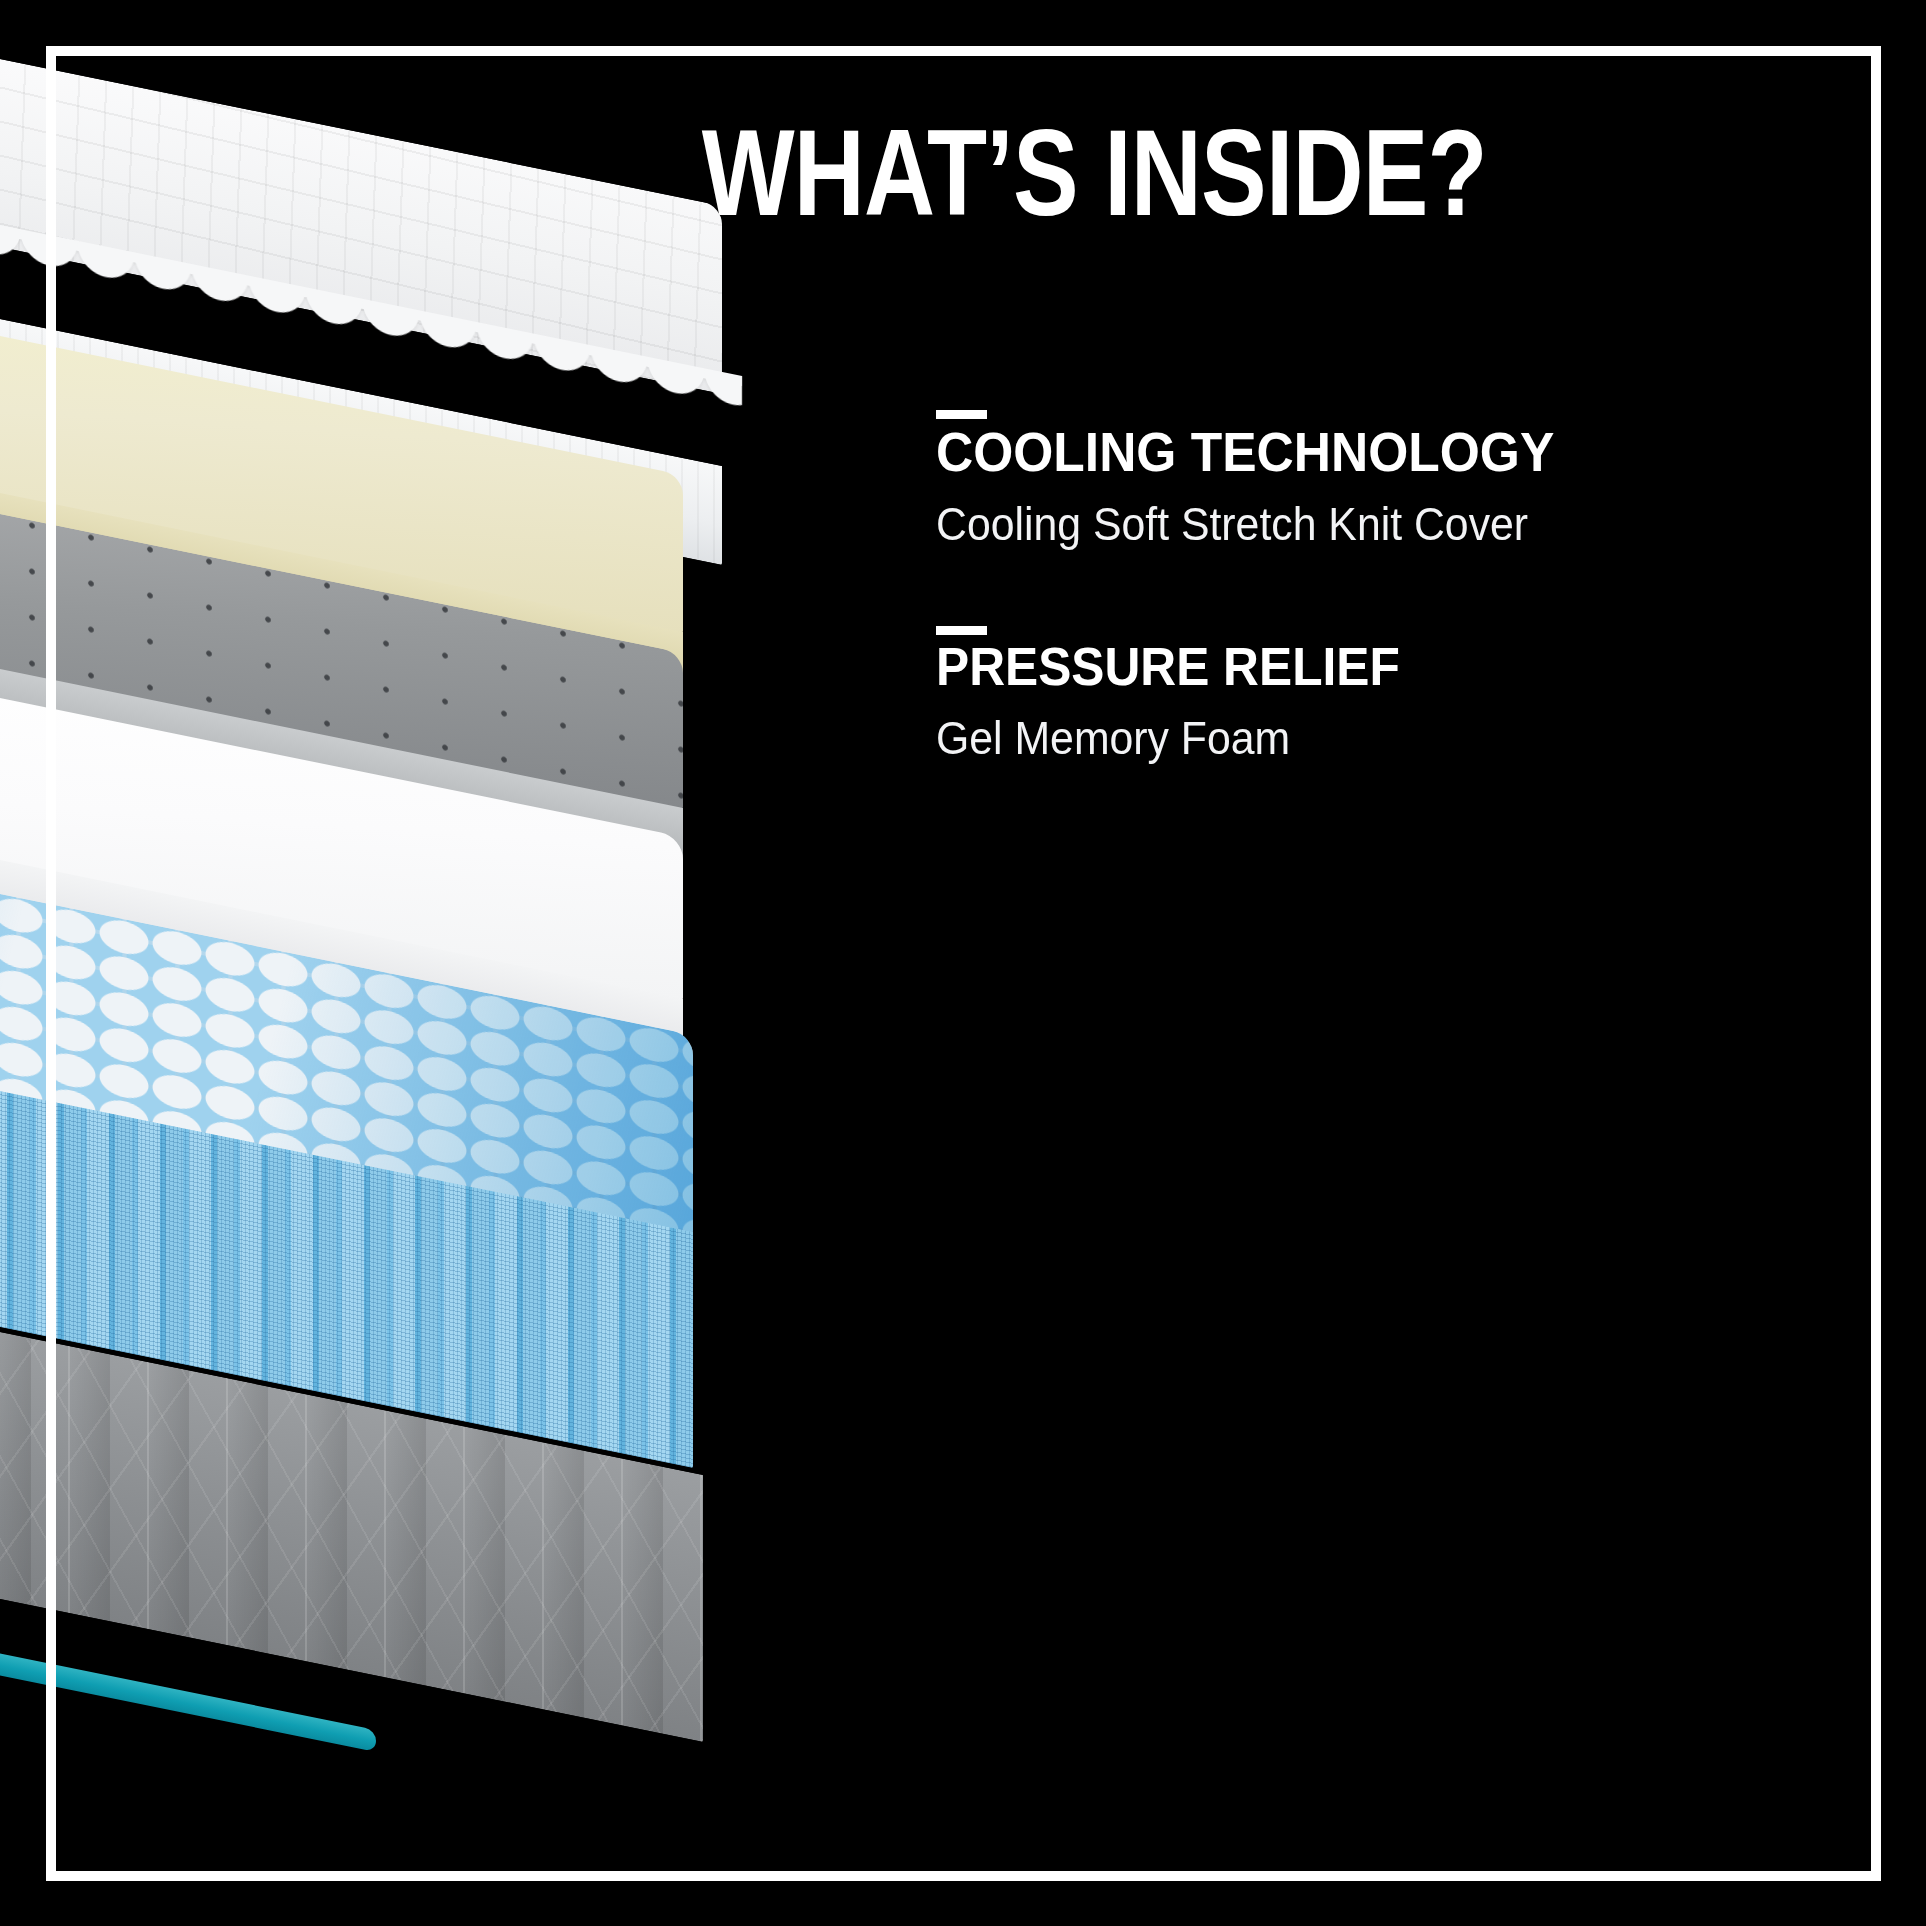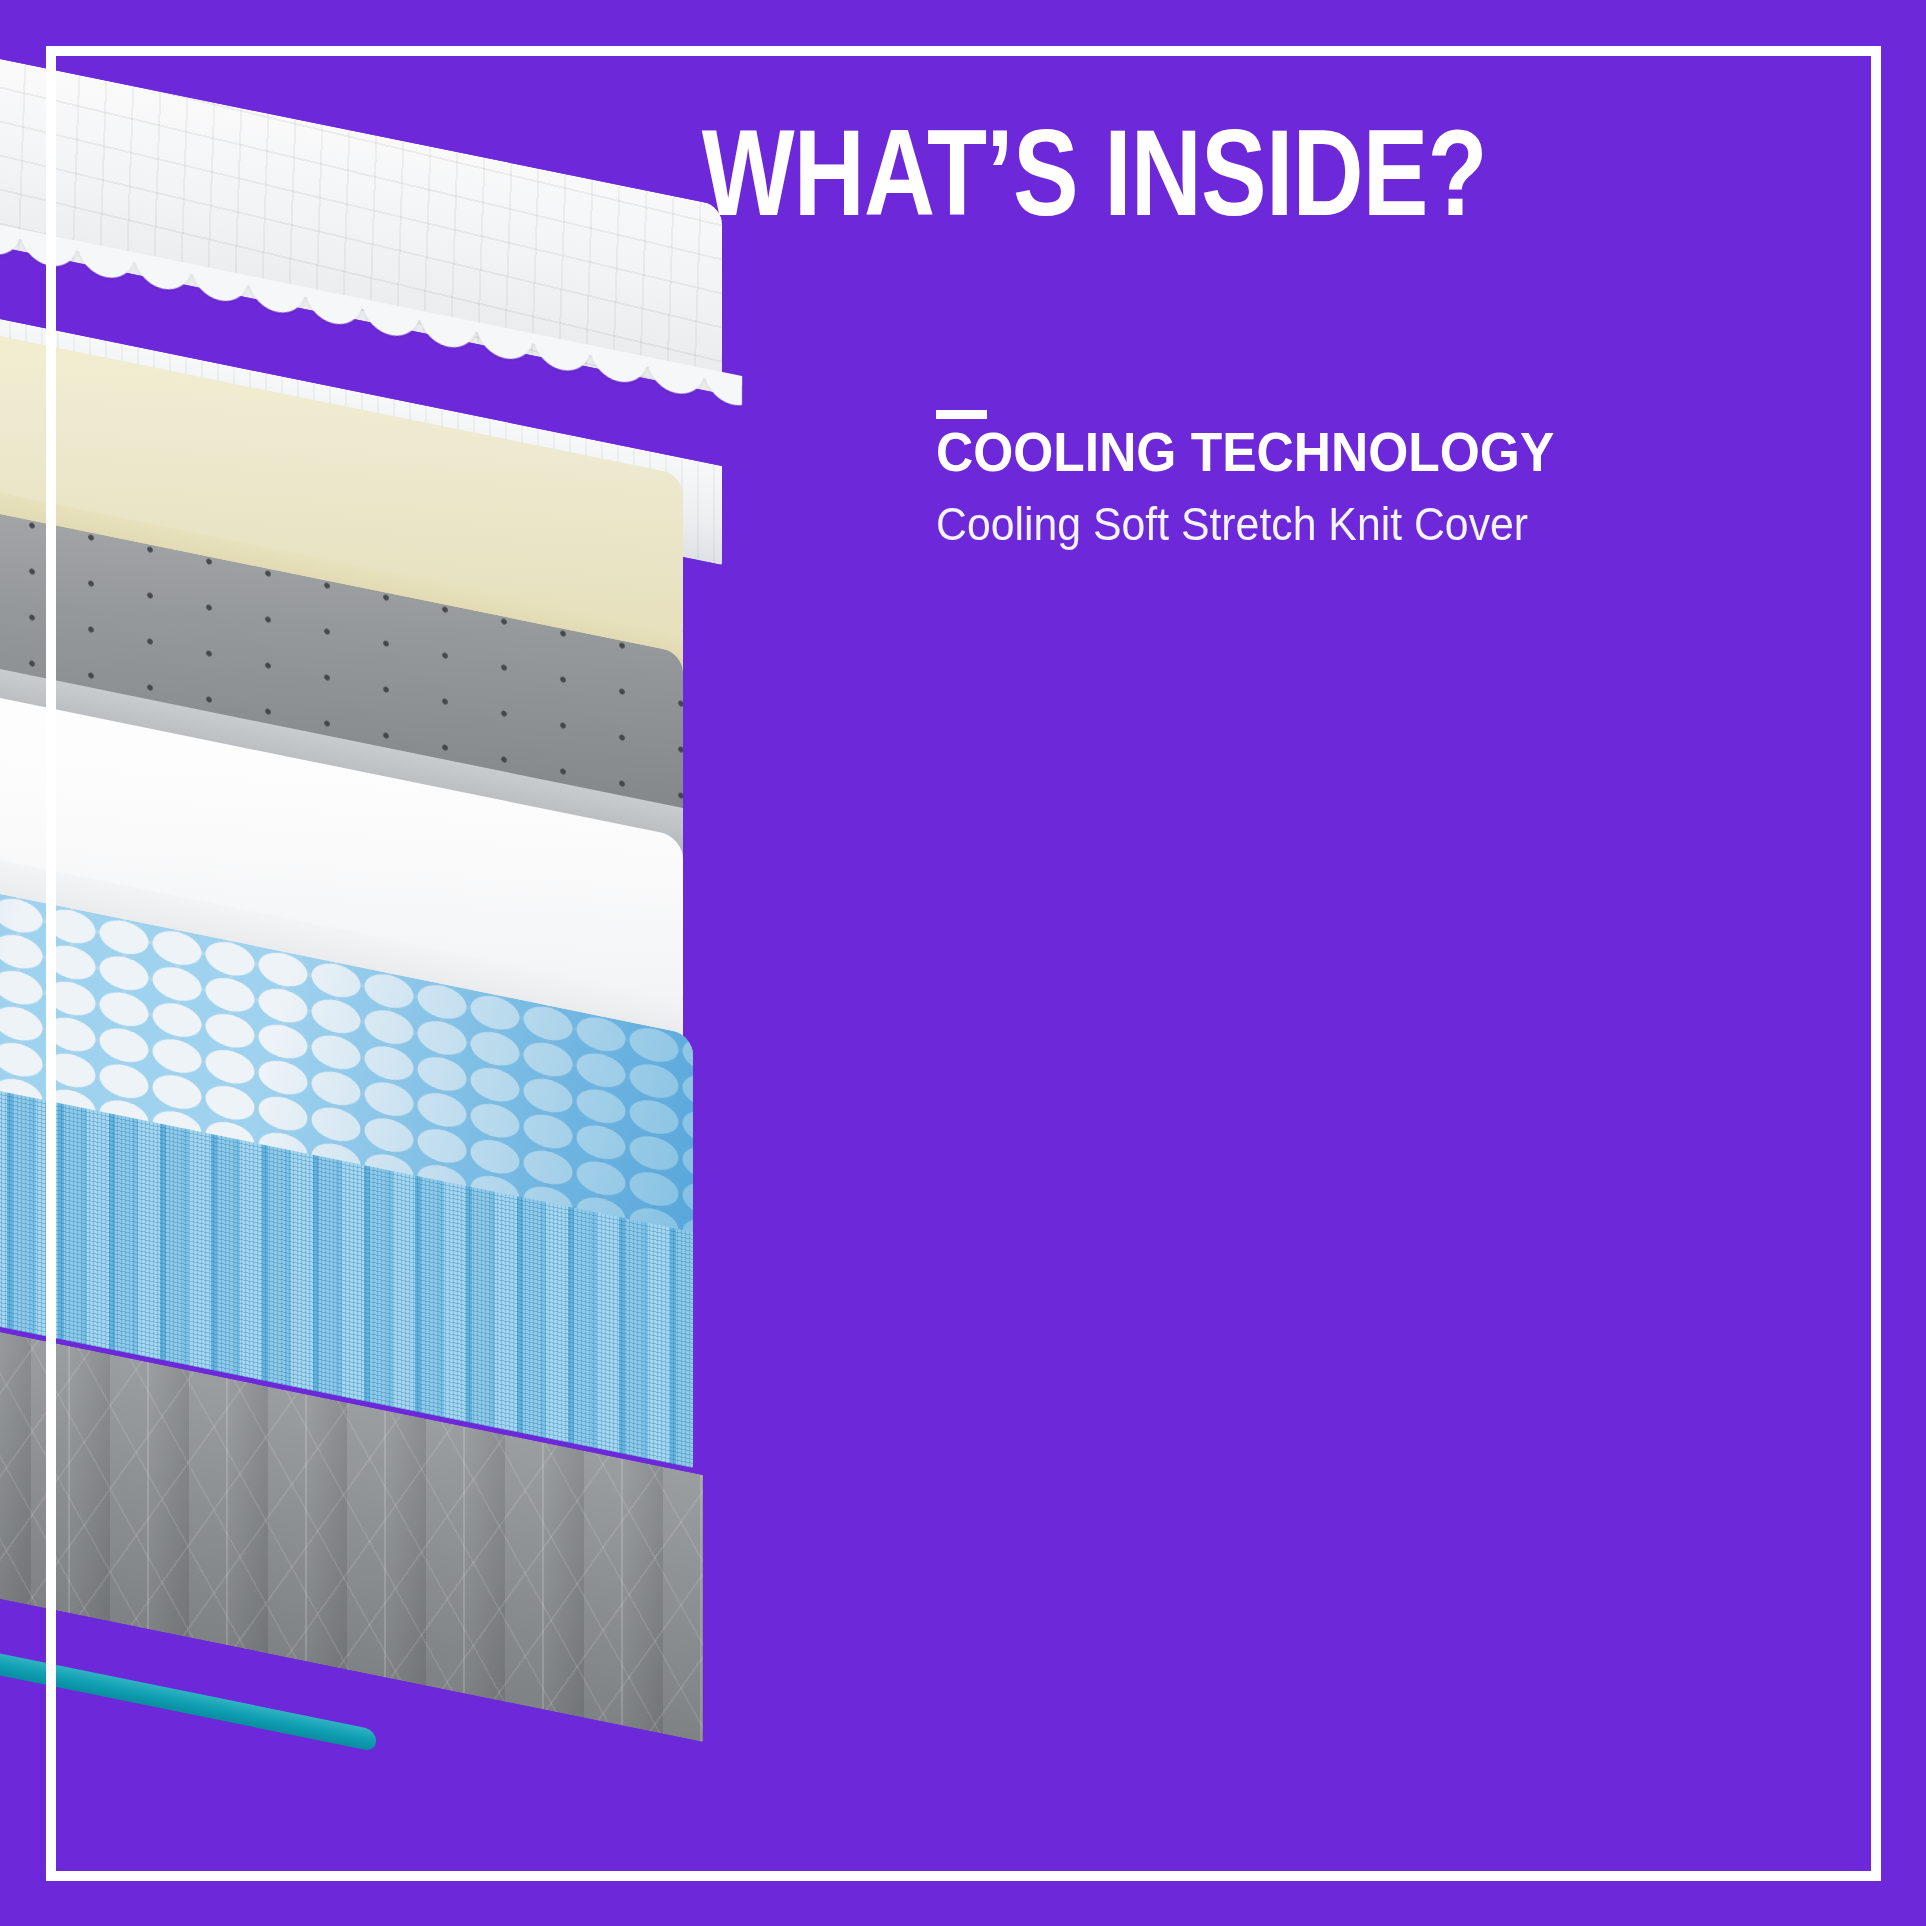--- a/index.html
+++ b/index.html
@@ -8,21 +8,21 @@
   body {
     background:#414a58;
     font-family:"Liberation Sans", sans-serif;
     overflow:hidden;
     position:relative;
   }
 
   #stage {
     position:absolute; inset:0;
     width:1927px; height:1927px;
-    background:#6d28d9;
+    background:#000000;
     overflow:hidden;
   }
 
   
   .frame {
     position:absolute;
     left:46px; top:46px; right:46px; bottom:46px;
     border:10px solid #ffffff;
     pointer-events:none;
     z-index:5;
@@ -290,20 +290,27 @@
   <div class="legend">
 
     <div class="legend-item" style="top:410px">
       <span class="dash"></span>
       <span class="txt">
         <span class="title tc">COOLING TECHNOLOGY</span>
         <span class="sub">Cooling Soft Stretch Knit Cover</span>
       </span>
     </div>
 
+    <div class="legend-item" style="top:626px">
+      <span class="dash"></span>
+      <span class="txt">
+        <span class="title">PRESSURE RELIEF</span>
+        <span class="sub">Gel Memory Foam</span>
+      </span>
+    </div>
 
 
 
   </div>
 
   <div class="frame"></div>
 </div>
 
 
 </body></html>

